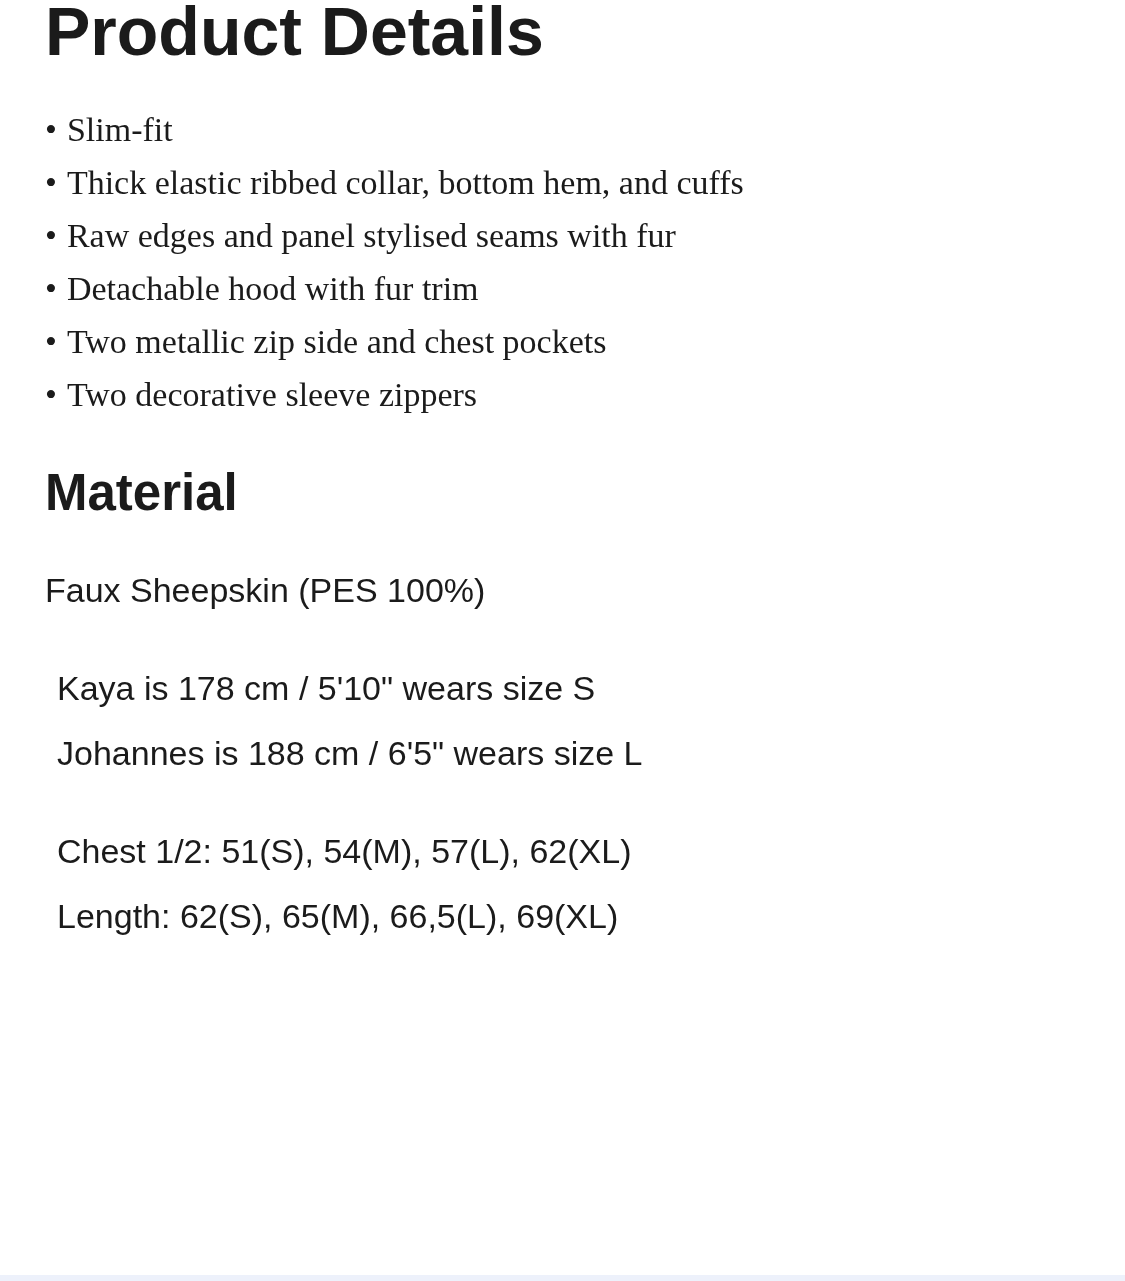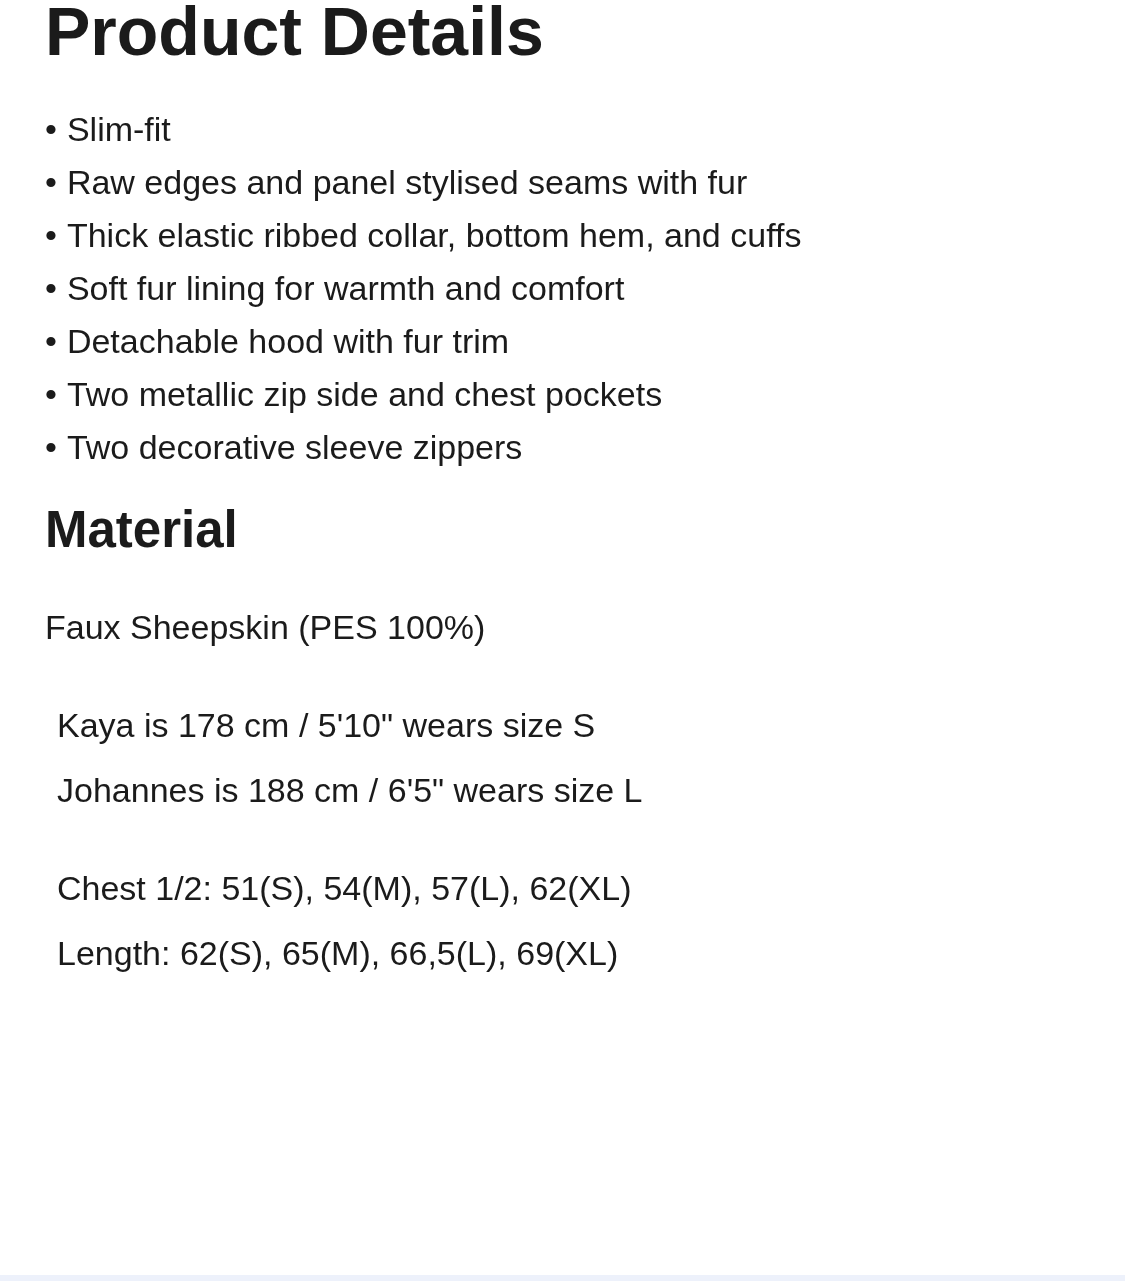--- a/index.html
+++ b/index.html
@@ -24,22 +24,23 @@
   .heading {
     font-weight: 700;
     margin: 0 0 45px 0;
   }
   .para {
     margin: 0 0 45px 0;
     font-weight: 400;
   }
   ul.features {
     list-style: none;
-    margin: 0 0 29px 0;
+    margin: 0 0 45px 0;
     padding: 0;
+    font-family: Liberation Serif, serif;
   }
   ul.features li {
     margin: 0;
     padding: 0;
   }
   .bullet {
     display: inline-block;
     margin-right: 10px;
   }
   .line {
@@ -56,23 +57,22 @@
 </style>
 </head>
 <body>
 
 <div class="content">
 
   <h1 class="heading">Product Details</h1>
 
   <ul class="features">
     <li><span class="bullet">•</span><span>Slim-fit</span></li>
+    <li><span class="bullet">•</span><span>Thick elastic ribbed collar, bottom hem, and cuffs</span></li>
     <li><span class="bullet">•</span><span>Raw edges and panel stylised seams with fur</span></li>
-    <li><span class="bullet">•</span><span>Thick elastic ribbed collar, bottom hem, and cuffs</span></li>
-    <li><span class="bullet">•</span><span>Soft fur lining for warmth and comfort</span></li>
     <li><span class="bullet">•</span><span>Detachable hood with fur trim</span></li>
     <li><span class="bullet">•</span><span>Two metallic zip side and chest pockets</span></li>
     <li><span class="bullet">•</span><span>Two decorative sleeve zippers</span></li>
   </ul>
 
 
   <h2 class="heading">Material</h2>
 
   <p class="para">Faux Sheepskin (PES 100%)</p>
 

